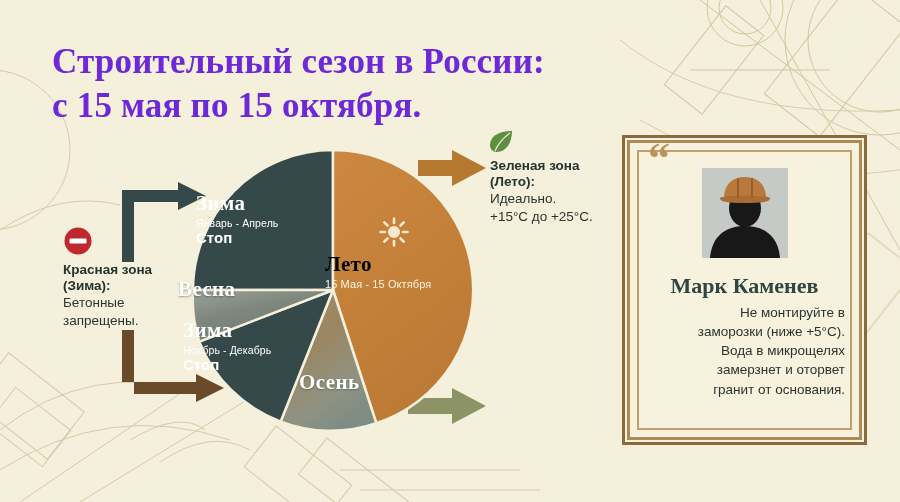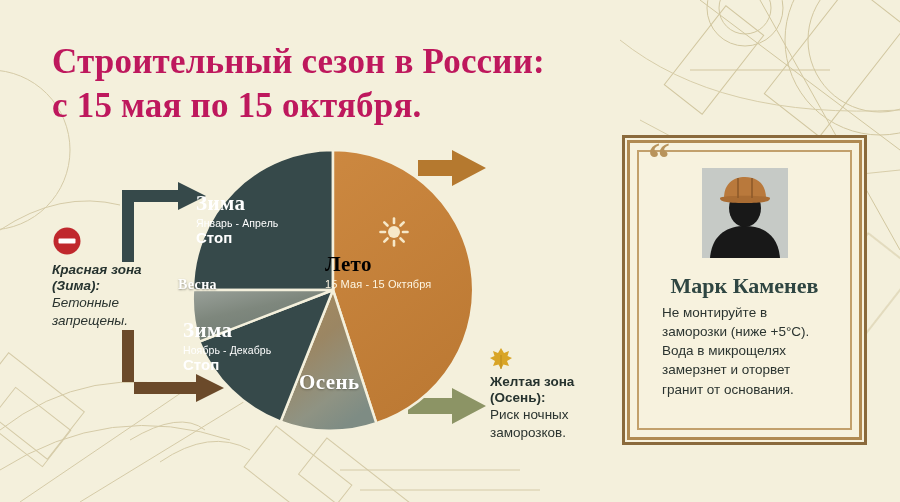--- a/index.html
+++ b/index.html
@@ -11,55 +11,55 @@
   }
   .stage{position:absolute;left:0;top:0;width:900px;height:502px;overflow:hidden;}
 
   
   .bg-art{position:absolute;left:0;top:0;width:900px;height:502px;pointer-events:none;}
 
   
   .title{
     position:absolute;left:52px;top:40px;width:620px;
     font-family:"Liberation Serif", serif;
-    font-weight:bold;color:#be185d;
+    font-weight:bold;color:#6d28d9;
     font-size:35px;line-height:1.26;
     letter-spacing:.2px;
   }
   .title .l2{display:block;}
 
   
   .pie-wrap{position:absolute;left:186px;top:143px;width:294px;height:294px;}
   .pie-svg{position:absolute;left:0;top:0;}
 
   .pie-label{position:absolute;color:#fff;pointer-events:none;}
   .pl-title{font-family:"Liberation Serif", serif;font-weight:bold;letter-spacing:.4px;}
   .pl-sub{font-size:10.5px;letter-spacing:.1px;margin-top:1px;}
   .pl-stop{font-weight:bold;font-size:15px;margin-top:0px;}
 
   #lbl-winter1{left:196px;top:191px;width:135px;}
   #lbl-winter1 .pl-title{font-size:21px;}
   #lbl-winter2{left:183px;top:318px;width:135px;}
   #lbl-winter2 .pl-title{font-size:21px;}
   #lbl-spring{left:178px;top:277px;width:116px;}
-  #lbl-spring .pl-title{font-size:14px;text-shadow:0 1px 2px rgba(40,40,30,.45);}
+  #lbl-spring .pl-title{font-size:21px;text-shadow:0 1px 2px rgba(40,40,30,.45);}
   #lbl-autumn{left:299px;top:370px;width:110px;}
   #lbl-autumn .pl-title{font-size:21px;text-shadow:0 1px 2px rgba(40,40,30,.4);}
   #lbl-summer{left:325px;top:252px;width:150px;}
   #lbl-summer .pl-title{font-size:21px;color:#000000;}
   #lbl-summer .pl-sub{font-size:11px;color:#fdf6e3;}
   .sun-icon{position:absolute;left:378px;top:216px;}
 
   
   .callout{position:absolute;}
   .co-icon{position:absolute;}
   .co-head{font-weight:bold;color:#26332f;font-size:13.5px;line-height:1.2;}
   .co-body{color:#2b3430;font-size:13.5px;line-height:1.28;}
 
-  #callout-red{left:52px;top:262px;width:124px;font-style:italic;}
+  #callout-red{left:63px;top:262px;width:124px;}
   #callout-red .co-icon{left:0px;top:-36px;}
   #callout-green{left:490px;top:158px;width:150px;}
   #callout-green .co-icon{left:-2px;top:-28px;}
   #callout-yellow{left:490px;top:374px;width:150px;}
   #callout-yellow .co-icon{left:-2px;top:-28px;}
 
   
   .quote-card{
     position:absolute;left:627px;top:140px;width:235px;height:300px;
     background:#f7f2de;
@@ -80,21 +80,21 @@
     position:absolute;left:50%;transform:translateX(-50%);top:25px;
     width:86px;height:90px;overflow:hidden;
     background:linear-gradient(#c9ccc8,#b9bdb8);
   }
   .q-name{
     position:absolute;left:0;right:0;top:130px;text-align:center;
     font-family:"Liberation Serif", serif;font-weight:bold;
     font-size:22px;color:#2f4642;
   }
   .q-text{
-    position:absolute;left:32px;right:14px;top:160px;text-align:left;
+    position:absolute;left:22px;right:14px;top:160px;text-align:right;
     font-size:13.5px;line-height:1.42;color:#2b3430;
   }
 </style>
 </head>
 <body>
 
 <div class="stage">
 
   <svg class="bg-art" width="900" height="502" viewBox="0 0 900 502">
     <g fill="none" stroke="#cbbf95" stroke-width="1" opacity="0.85">
@@ -228,32 +228,31 @@
     <svg class="co-icon" width="30" height="30" viewBox="0 0 30 30">
       <circle cx="15" cy="15" r="13.5" fill="#c0282d"></circle>
       <rect x="6.5" y="12.4" width="17" height="5.2" rx="1" fill="#ffffff"></rect>
     </svg>
     <div class="co-head">Красная зона</div>
     <div class="co-head">(Зима):</div>
     <div class="co-body">Бетонные</div>
     <div class="co-body">запрещены.</div>
   </div>
 
-
-  <div class="callout" id="callout-yellow">
+  <div class="callout" id="callout-green">
     <svg class="co-icon" width="26" height="24" viewBox="0 0 26 24">
-      <path d="M13 2 L16 7 L21 5 L19.5 10 L24 12 L19 15 L21 20 L15.5 18.5 L13 23 L10.5 18.5
-               L5 20 L7 15 L2 12 L6.5 10 L5 5 L10 7 Z" fill="#d9a527"></path>
-      <path d="M13 23 L13 9" stroke="#b98a1c" stroke-width="1" fill="none"></path>
-    </svg>
-    <div class="co-head">Желтая зона</div>
-    <div class="co-head">(Осень):</div>
-    <div class="co-body">Риск ночных</div>
-    <div class="co-body">заморозков.</div>
-  </div>
+      <path d="M24 1 C10 1 2 7 2 15 C2 19 4.5 22 8.5 22 C18 22 24 13 24 1 Z" fill="#5d9040"></path>
+      <path d="M22 3 C15 8 10 14 7 21" stroke="#f4f0dc" stroke-width="1.1" fill="none"></path>
+    </svg>
+    <div class="co-head">Зеленая зона</div>
+    <div class="co-head">(Лето):</div>
+    <div class="co-body">Идеально.</div>
+    <div class="co-body">+15°C до +25°C.</div>
+  </div>
+
 
   <div class="quote-card">
     <div class="quote-inner"></div>
 
     <div class="qmark">“</div>
 
     <div class="portrait">
       <svg width="86" height="90" viewBox="0 0 86 90">
         <rect width="86" height="90" fill="#c6cac6"></rect>
 

